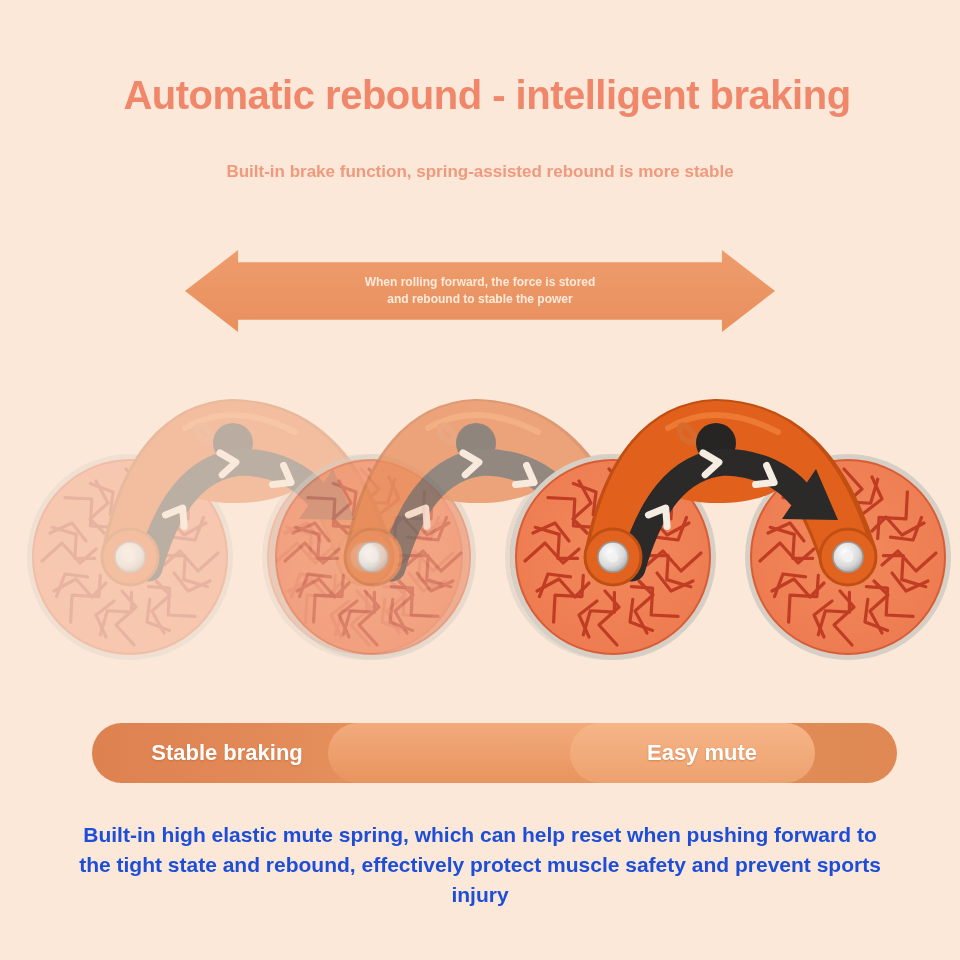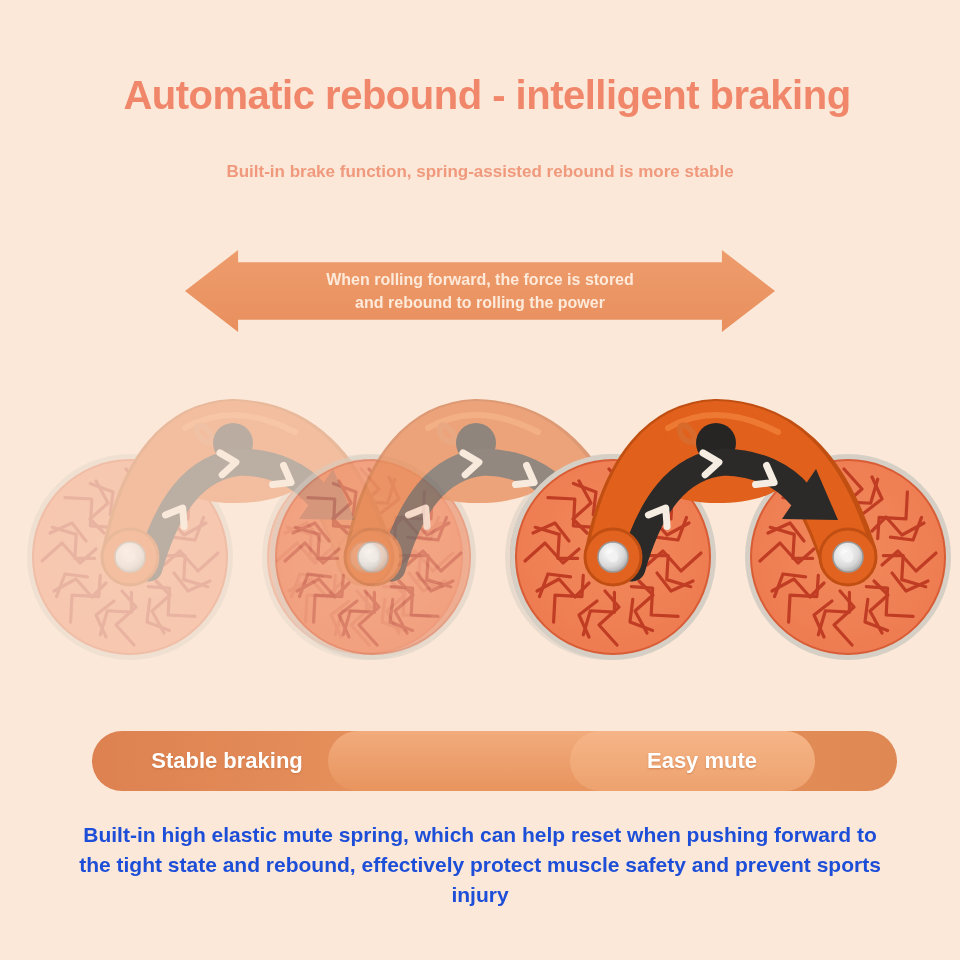--- a/index.html
+++ b/index.html
@@ -18,25 +18,25 @@
     text-align:center;font-size:17px;font-weight:bold;
     color:#f0997c;
   }
   .banner{
     position:absolute;top:250px;left:185px;width:590px;height:82px;
     background:linear-gradient(180deg,#ee9c6c,#e98f5e);
     clip-path:polygon(0% 50%,9% 0%,9% 15%,91% 15%,91% 0%,100% 50%,91% 100%,91% 85%,9% 85%,9% 100%);
     display:flex;align-items:center;justify-content:center;
   }
   .banner-text{
-    text-align:center;font-size:16px;font-weight:bold;line-height:1.45;
+    text-align:center;font-size:12px;font-weight:bold;line-height:1.45;
     color:#fdeada;
   }
   .product-svg{position:absolute;top:0;left:0;width:960px;height:960px;}
-  .pills{position:absolute;top:723px;left:92px;width:805px;height:60px;margin-top:8px;}
+  .pills{position:absolute;top:723px;left:92px;width:805px;height:60px;}
   .pill-base{
     position:absolute;left:0;top:0;width:805px;height:60px;border-radius:30px;
     background:linear-gradient(90deg,#dd8150,#e89560 45%,#df8854);
   }
   .pill-seg2{
     position:absolute;left:236px;top:0;width:300px;height:60px;border-radius:30px;
     background:linear-gradient(180deg,#f2ab7c,#e8945e);
   }
   .pill-seg3{
     position:absolute;left:478px;top:0;width:245px;height:60px;border-radius:30px;
@@ -61,21 +61,21 @@
 
 <div class="canvas">
 
   <h1 class="title">Automatic rebound - intelligent braking</h1>
 
   <div class="subtitle">Built-in brake function, spring-assisted rebound is more stable</div>
 
   <div class="banner">
     <div class="banner-text">
       <div>When rolling forward, the force is stored</div>
-      <div>and rebound to rolling the power</div>
+      <div>and rebound to stable the power</div>
     </div>
   </div>
 
   <svg class="product-svg" viewBox="0 0 960 960" aria-hidden="true">
     <defs>
       <radialGradient id="boltG" cx="0.4" cy="0.35" r="0.85">
         <stop offset="0" stop-color="#ffffff"></stop>
         <stop offset="0.55" stop-color="#d9d9d9"></stop>
         <stop offset="1" stop-color="#8a8a8a"></stop>
       </radialGradient>

